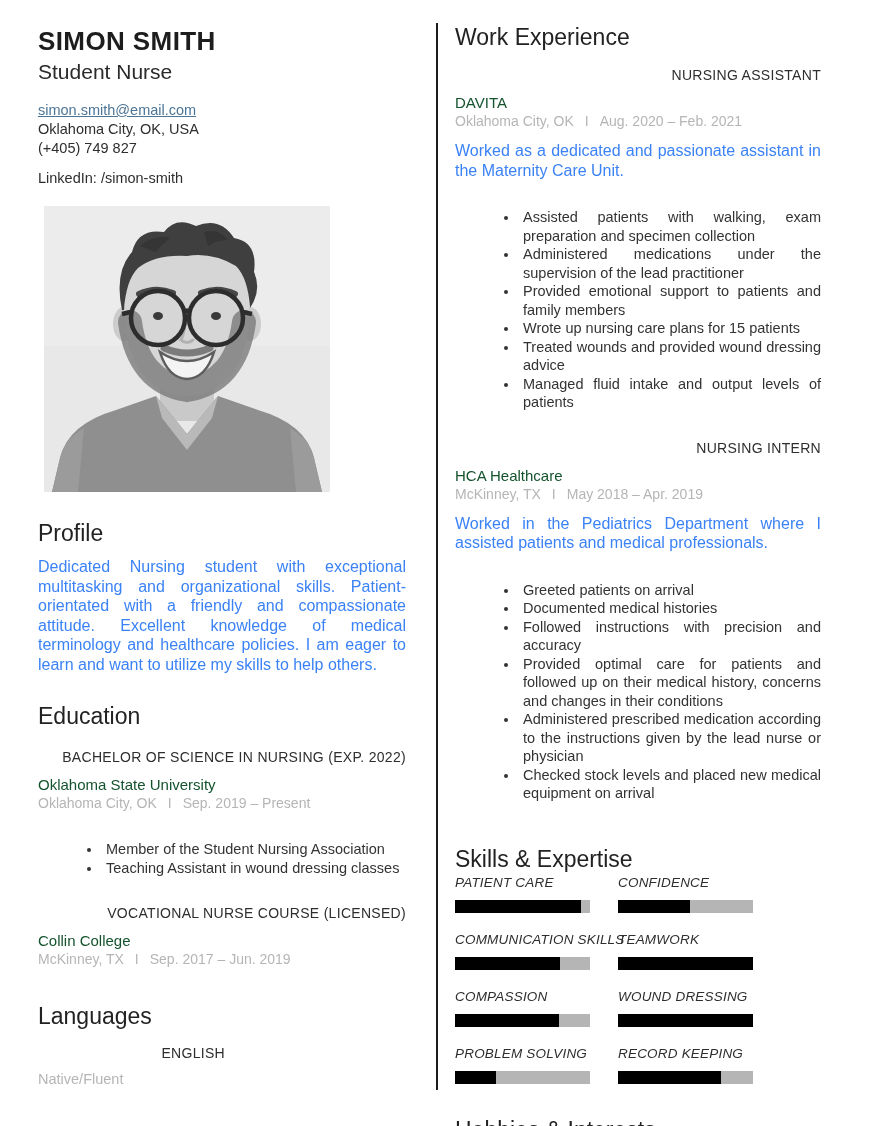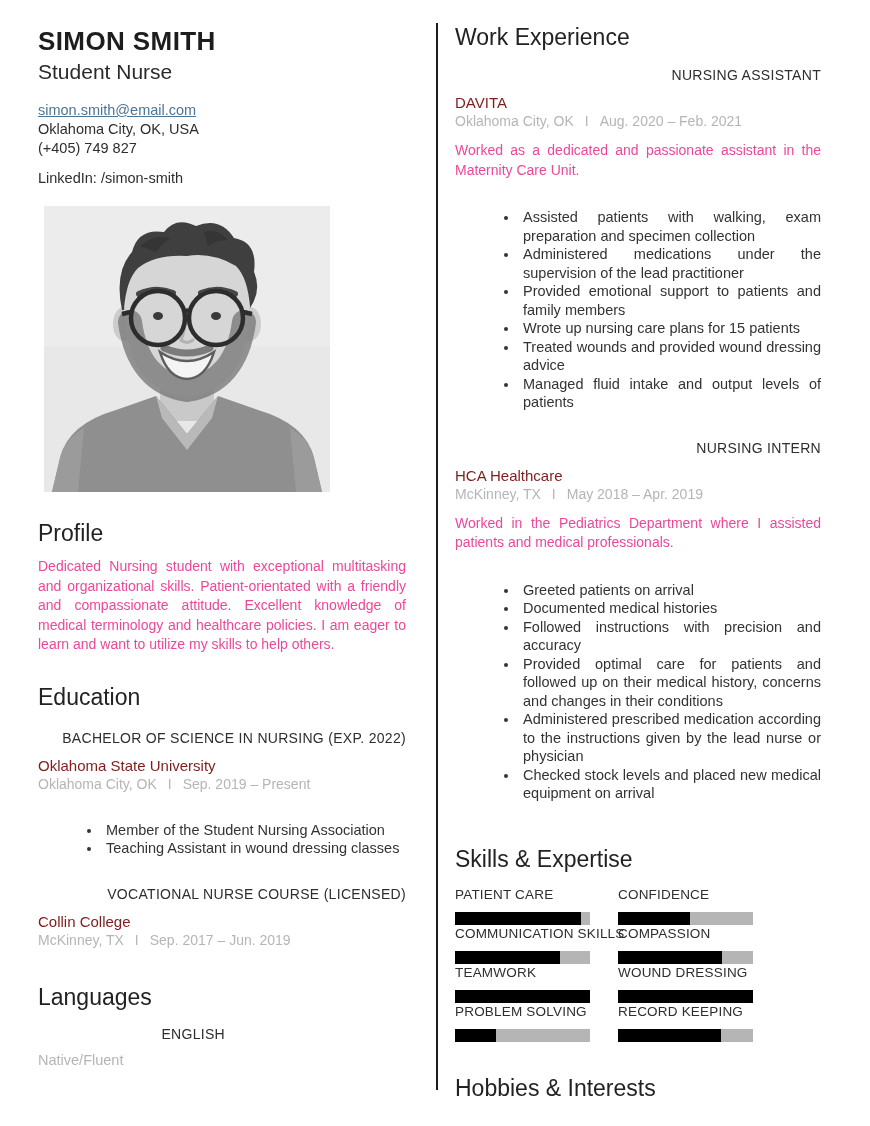--- a/index.html
+++ b/index.html
@@ -26,26 +26,26 @@
   .linkedin  { margin-top: 11px; font-size: 14.5px; line-height: 19px; }
 
   h2.section {
     font-size: 23px; font-weight: 400; color: #222; line-height: 30px;
   }
   .sub-head {
     font-size: 14px; font-weight: 400; letter-spacing: .3px; color: #2e2e2e; line-height: 18px;
     text-transform: none;
     text-align: right;
   }
-  .org   { font-size: 15px; color: #7f1d1d; line-height: 19px; }
+  .org   { font-size: 15px; color: #14532d; line-height: 19px; }
   .meta  { font-size: 14px; color: #b5b5b5; line-height: 18px; }
   .meta .sep { margin: 0 11px; }
 
   p.body-text {
-    font-size: 14px; line-height: 19.5px; text-align: justify; color: #ec4899;
+    font-size: 16px; line-height: 19.5px; text-align: justify; color: #3b82f6;
   }
   ul.bullets {
     margin-top: 28px; padding-left: 64px; text-align: justify;
   }
   ul.bullets li {
     font-size: 14.5px; line-height: 18.5px; color: #333;
     padding-left: 4px; margin: 0;
   }
 
   
@@ -65,21 +65,21 @@
   .lang-level     { margin-top: 8px; font-size: 14.5px; color: #b5b5b5; line-height: 18px; }
 
   
   .job-role    { margin-top: 14px; }
   .job-role-2  { margin-top: 27px; }
   .job-org     { margin-top: 9px; }
   .job-summary { margin-top: 11px; }
   .job-bullets { margin-top: 21px; }
   .skills-head { margin-top: 41px; }
   .skills-grid {
-    margin-top: 12px; display: grid; grid-template-columns: 163px 163px; row-gap: 0;
+    display: grid; grid-template-columns: 163px 163px; row-gap: 18px; font-style: italic;
   }
   .skill-label { font-size: 13.5px; letter-spacing: .2px; color: #2e2e2e; line-height: 17px; white-space: nowrap; }
   .skill-track { margin-top: 9px; width: 135px; height: 13px; background: #b5b5b5; }
   .skill-fill  { height: 100%; background: #000000; }
   .hobbies-head { margin-top: 31px; }
 </style>
 </head>
 <body>
 
 <div class="page">
@@ -219,29 +219,29 @@
             <div class="skill-fill" style="width: 53%;"></div>
           </div>
       </div>
       <div>
         <div class="skill-label">COMMUNICATION SKILLS</div>
         <div class="skill-track">
             <div class="skill-fill" style="width: 78%;"></div>
           </div>
       </div>
       <div>
+        <div class="skill-label">TEAMWORK</div>
+        <div class="skill-track">
+            <div class="skill-fill" style="width: 100%;"></div>
+          </div>
+      </div>
+      <div>
         <div class="skill-label">COMPASSION</div>
         <div class="skill-track">
             <div class="skill-fill" style="width: 77%;"></div>
-          </div>
-      </div>
-      <div>
-        <div class="skill-label">TEAMWORK</div>
-        <div class="skill-track">
-            <div class="skill-fill" style="width: 100%;"></div>
           </div>
       </div>
       <div>
         <div class="skill-label">WOUND DRESSING</div>
         <div class="skill-track">
             <div class="skill-fill" style="width: 100%;"></div>
           </div>
       </div>
       <div>
         <div class="skill-label">PROBLEM SOLVING</div>

